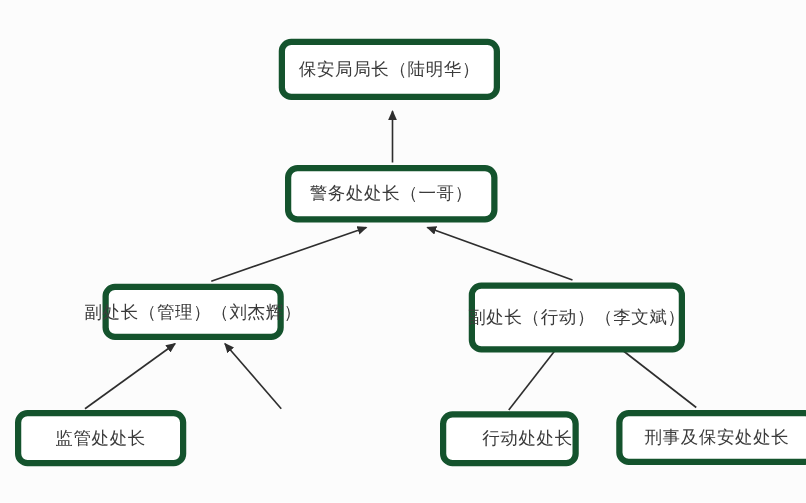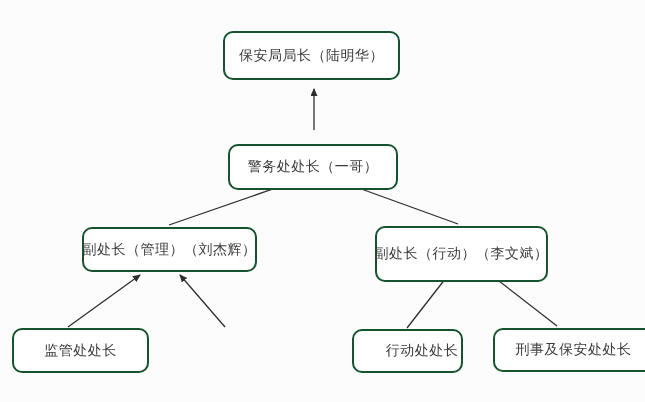--- a/index.html
+++ b/index.html
@@ -13,34 +13,34 @@
   }
   .edges {
     position: absolute;
     left: 0; top: 0;
     width: 645px; height: 402px;
   }
   .node {
     position: absolute;
     box-sizing: border-box;
     background: #ffffff;
-    border: 2px solid #14532d;
+    border: 5px solid #14532d;
     border-radius: 10px;
     display: flex;
     align-items: center;
     justify-content: center;
     font-size: 14px;
     color: #3b3b3b;
     letter-spacing: 0.5px;
     white-space: nowrap;
     text-align: center;
   }
   .n-director            { left: 223px; top: 31px;  width: 177px; height: 49px; }
-  .n-commissioner        { left: 228px; top: 132px; width: 170px; height: 46px; margin-top: 12px; }
-  .n-deputy-management   { left: 82px;  top: 227px; width: 175px; height: 45px; }
+  .n-commissioner        { left: 228px; top: 132px; width: 170px; height: 46px; }
+  .n-deputy-management   { left: 82px;  top: 227px; width: 145px; height: 45px; }
   .n-deputy-operations   { left: 375px; top: 226px; width: 173px; height: 56px; }
   .n-regulatory          { left: 12px;  top: 328px; width: 137px; height: 45px; }
   .n-personnel-training  { left: 162px; top: 328px; width: 133px; height: 44px; }
   .n-operations-dept     { left: 352px; top: 329px; width: 111px; height: 44px; padding-left: 29px; }
   .n-criminal-security   { left: 493px; top: 328px; width: 161px; height: 44px; }
 </style>
 </head>
 <body>
 
 <div class="stage">

